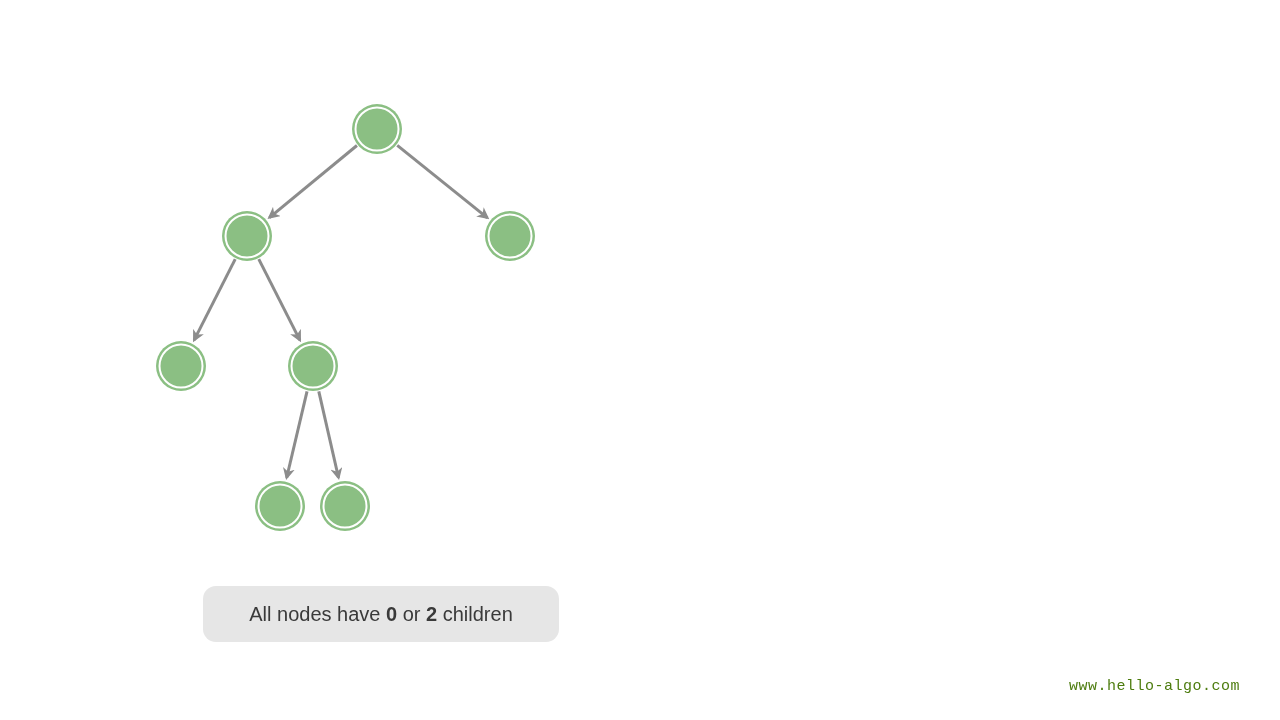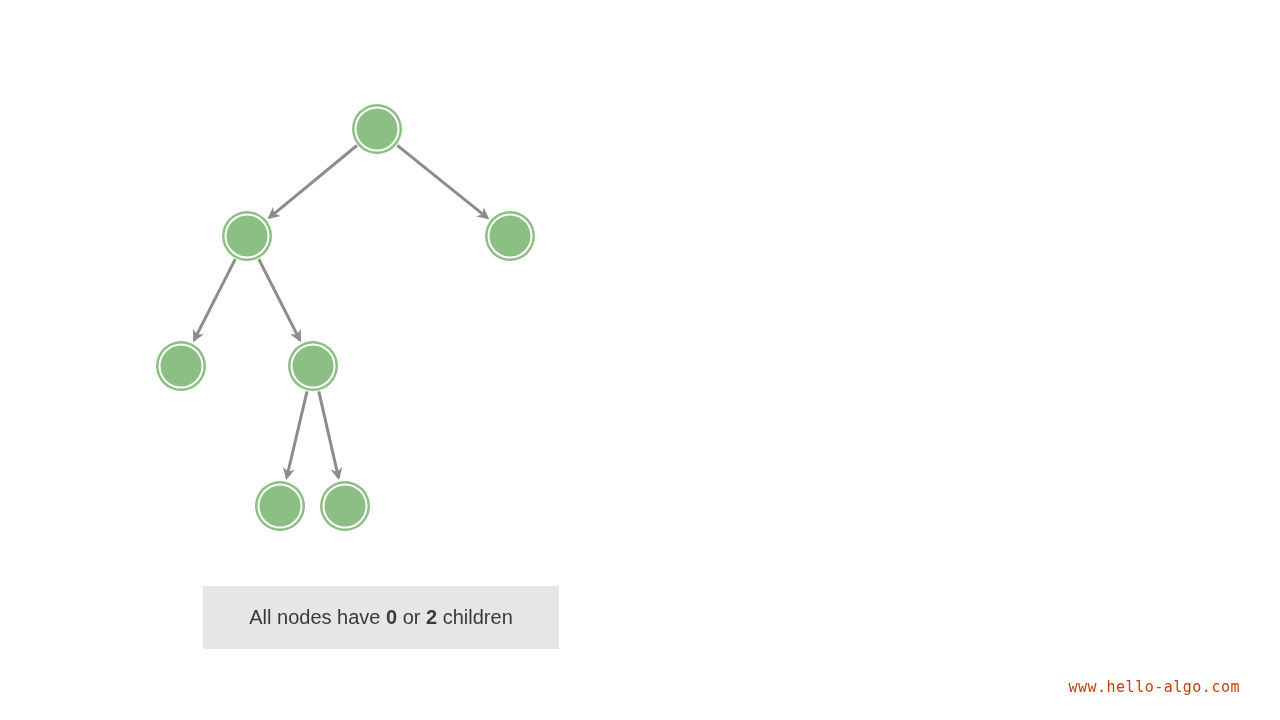--- a/index.html
+++ b/index.html
@@ -27,22 +27,22 @@
     transform: translate(-50%, -50%);
     font-size: 25px;
     font-weight: bold;
     white-space: nowrap;
   }
   .caption-pill {
     position: absolute;
     left: 203px;
     top: 586px;
     width: 356px;
-    height: 63px;
-    border-radius: 0;
+    height: 56px;
+    border-radius: 13px;
     display: flex;
     align-items: center;
     justify-content: center;
     font-size: 20px;
     white-space: pre;
   }
   .caption-pill b {
     font-weight: bold;
   }
   .watermark {
@@ -101,15 +101,15 @@
         <g>
           <circle cx="345" cy="506" r="25" fill="#8bbf83"></circle>
           <circle cx="345" cy="506" r="21.5" fill="none" stroke="#ffffff" stroke-width="2"></circle>
         </g>
       </g>
   </svg>
 
 
   <div class="caption-pill" style="background: rgb(230, 230, 230); color: rgb(58, 58, 58);"><span>All nodes have </span><b>0</b><span> or </span><b>2</b><span> children</span></div>
 
-  <div class="watermark" style="color: #c2410c;">www.hello-algo.com</div>
+  <div class="watermark" style="color: #4d7c0f; font-family: Liberation Mono, monospace;">www.hello-algo.com</div>
 
 </div>
 
 </body></html>

